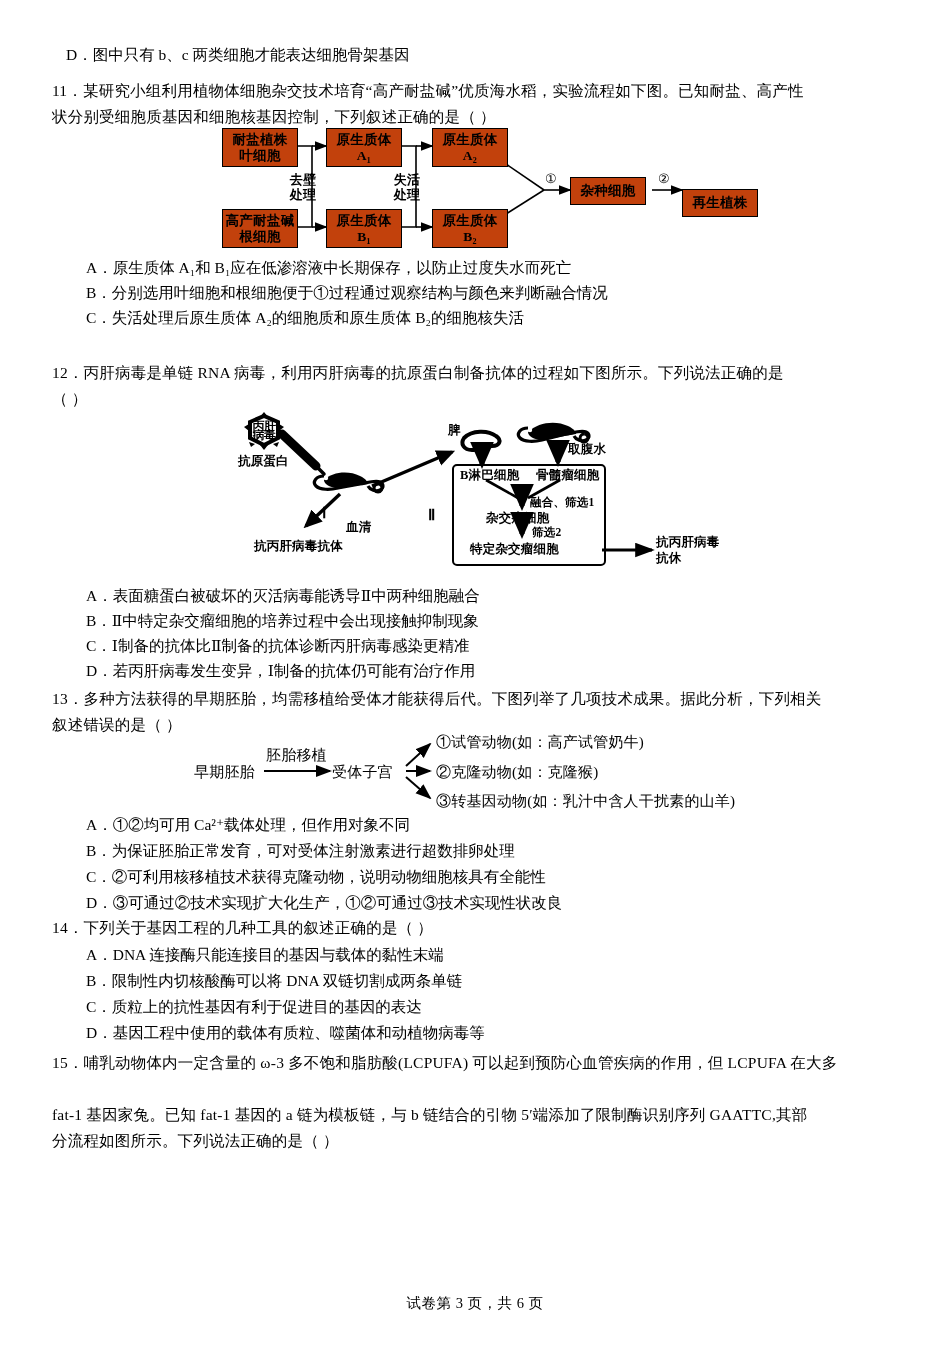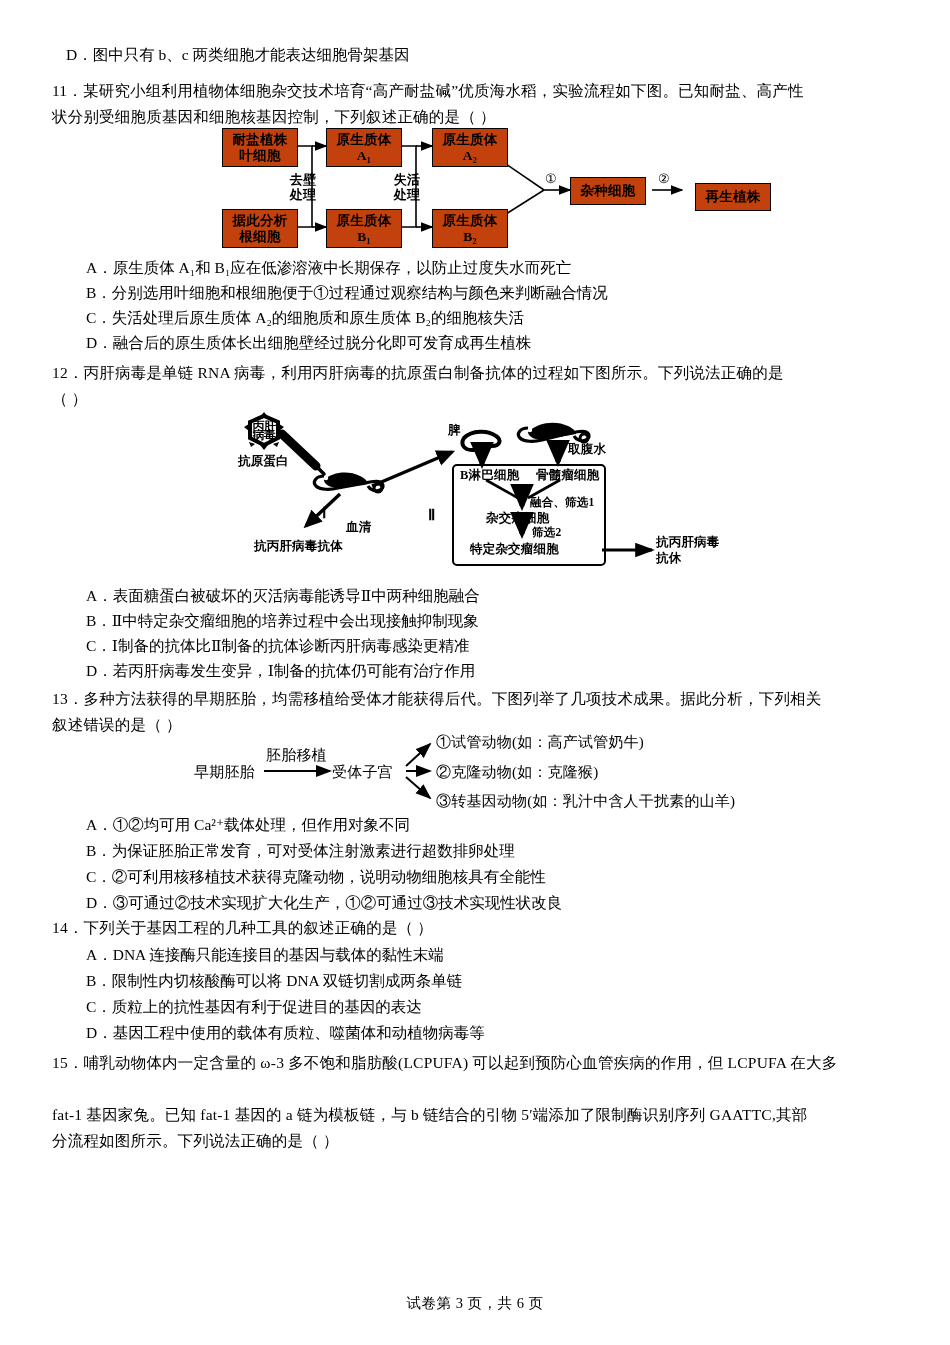--- a/index.html
+++ b/index.html
@@ -153,21 +153,21 @@
       <path d="M344,66 L370,66" stroke="#000" stroke-width="1.6" fill="none" marker-end="url(#ah1)"></path>
 
       <path d="M452,66 L482,66" stroke="#000" stroke-width="1.6" fill="none" marker-end="url(#ah1)"></path>
     </svg>
 
     <div class="bx" style="left:22px; top:4px; width:74px; height:37px;">
       <span>耐盐植株</span>
       <span>叶细胞</span>
     </div>
     <div class="bx" style="left:22px; top:85px; width:74px; height:37px;">
-      <span>据此分析</span>
+      <span>高产耐盐碱</span>
       <span>根细胞</span>
     </div>
     <div class="bx" style="left:126px; top:4px; width:74px; height:37px;">
       <span>原生质体</span>
       <span>A₁</span>
     </div>
     <div class="bx" style="left:126px; top:85px; width:74px; height:37px;">
       <span>原生质体</span>
       <span>B₁</span>
     </div>
@@ -175,40 +175,39 @@
       <span>原生质体</span>
       <span>A₂</span>
     </div>
     <div class="bx" style="left:232px; top:85px; width:74px; height:37px;">
       <span>原生质体</span>
       <span>B₂</span>
     </div>
     <div class="bx" style="left:370px; top:53px; width:74px; height:26px;">
       <span>杂种细胞</span>
     </div>
-    <div class="bx" style="left:482px; top:59px; width:74px; height:26px;margin-left:13px;">
+    <div class="bx" style="left:482px; top:65px; width:74px; height:26px;">
       <span>再生植株</span>
     </div>
 
     <div class="lbl" style="left:80px; top:48px; width:46px;">
       <div>去壁</div>
       <div>处理</div>
     </div>
     <div class="lbl" style="left:184px; top:48px; width:46px;">
       <div>失活</div>
       <div>处理</div>
     </div>
     <div class="circnum" style="left:345px; top:47px;">①</div>
     <div class="circnum" style="left:458px; top:47px;">②</div>
   </div>
 
   <div class="opt" style="left:86px; top:255px;">A．原生质体 A₁和 B₁应在低渗溶液中长期保存，以防止过度失水而死亡</div>
   <div class="opt" style="left:86px; top:280px;">B．分别选用叶细胞和根细胞便于①过程通过观察结构与颜色来判断融合情况</div>
   <div class="opt" style="left:86px; top:305px;">C．失活处理后原生质体 A₂的细胞质和原生质体 B₂的细胞核失活</div>
-  <div class="opt" style="left:86px; top:330px;">D．融合后的原生质体长出细胞壁经过脱分化即可发育成再生植株</div>
 
   <div class="qline" style="left:52px; top:360px;">12．丙肝病毒是单链 RNA 病毒，利用丙肝病毒的抗原蛋白制备抗体的过程如下图所示。下列说法正确的是</div>
   <div class="qline" style="left:52px; top:386px;">（      ）</div>
 
   <div id="diagram2">
     <svg width="540" height="162" viewBox="0 0 540 162">
       <defs>
         <marker id="ah2" markerWidth="7" markerHeight="7" refX="6" refY="2.6" orient="auto" markerUnits="strokeWidth">
           <path d="M0,0 L7,2.6 L0,5.2 z" fill="#000"></path>
         </marker>

